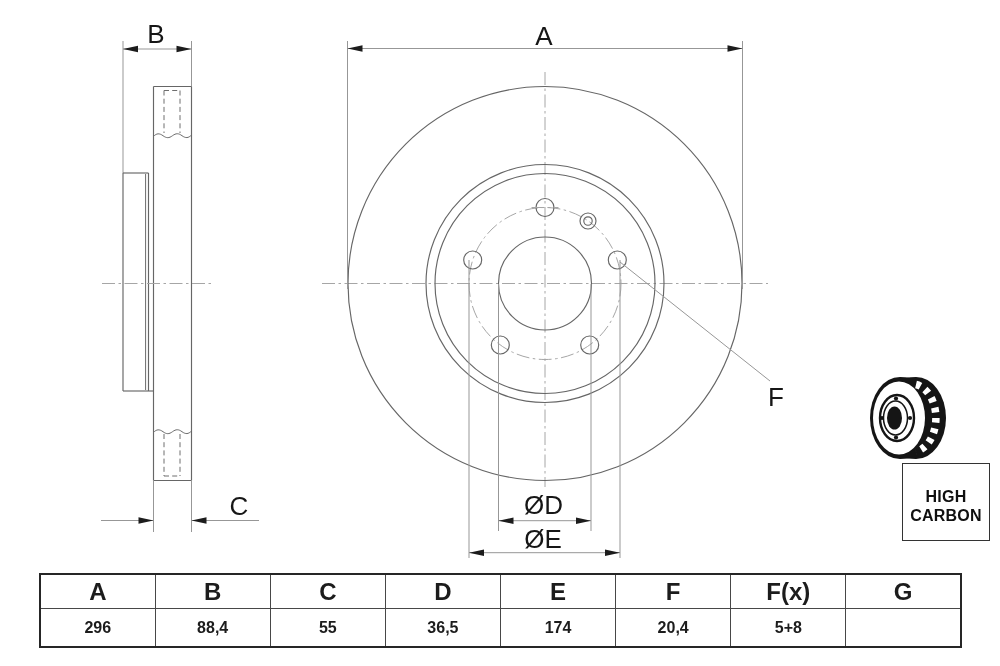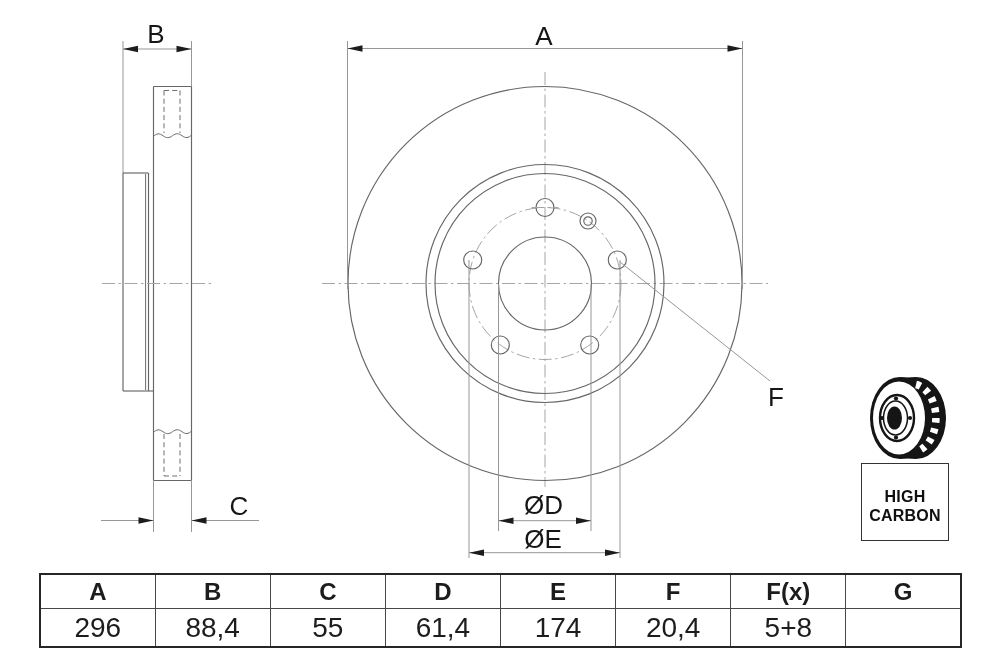--- a/index.html
+++ b/index.html
@@ -14,23 +14,23 @@
   .cl{stroke:#a6a6a6;stroke-width:1;fill:none;stroke-dasharray:13 3.5 2.5 3.5;}
   .dim{stroke:#979797;stroke-width:1;fill:none;}
   .arrow{fill:#1c1c1c;stroke:none;}
   
   #spec-table{position:absolute;left:39px;top:573px;width:923px;height:74px;
     border-collapse:collapse;table-layout:fixed;background:#fff;}
   #spec-table td,#spec-table th{border:1.3px solid #474747;text-align:center;vertical-align:middle;
     padding:0;color:#1c1c1c;overflow:hidden;}
   #spec-table{border:2.5px solid #262626;}
   #spec-table tr.hdr th{height:33px;font-size:24px;font-weight:bold;}
-  #spec-table tr.val td{height:37px;font-size:28px;font-weight:normal;}
+  #spec-table tr.val td{height:37px;font-size:16px;font-weight:bold;}
   
-  #badge-box{position:absolute;left:861px;top:463px;width:86px;height:68px;
+  #badge-box{position:absolute;left:902px;top:463px;width:86px;height:68px;
     border:1.6px solid #333;background:#fff;display:flex;flex-direction:column;
     align-items:center;justify-content:center;padding-top:8px;box-sizing:content-box;}
   #badge-box .bline{font-size:16px;font-weight:bold;color:#101010;line-height:19px;letter-spacing:.2px;}
   #disc-icon{position:absolute;left:864px;top:374px;}
 </style>
 </head>
 <body>
 
 <div id="stage">
 
@@ -157,21 +157,21 @@
       <th>D</th>
       <th>E</th>
       <th>F</th>
       <th>F(x)</th>
       <th>G</th>
     </tr>
     <tr class="val">
       <td>296</td>
       <td>88,4</td>
       <td>55</td>
-      <td>61,4</td>
+      <td>36,5</td>
       <td>174</td>
       <td>20,4</td>
       <td>5+8</td>
       <td></td>
     </tr>
   </tbody>
     </table>
 
 </div>
 

